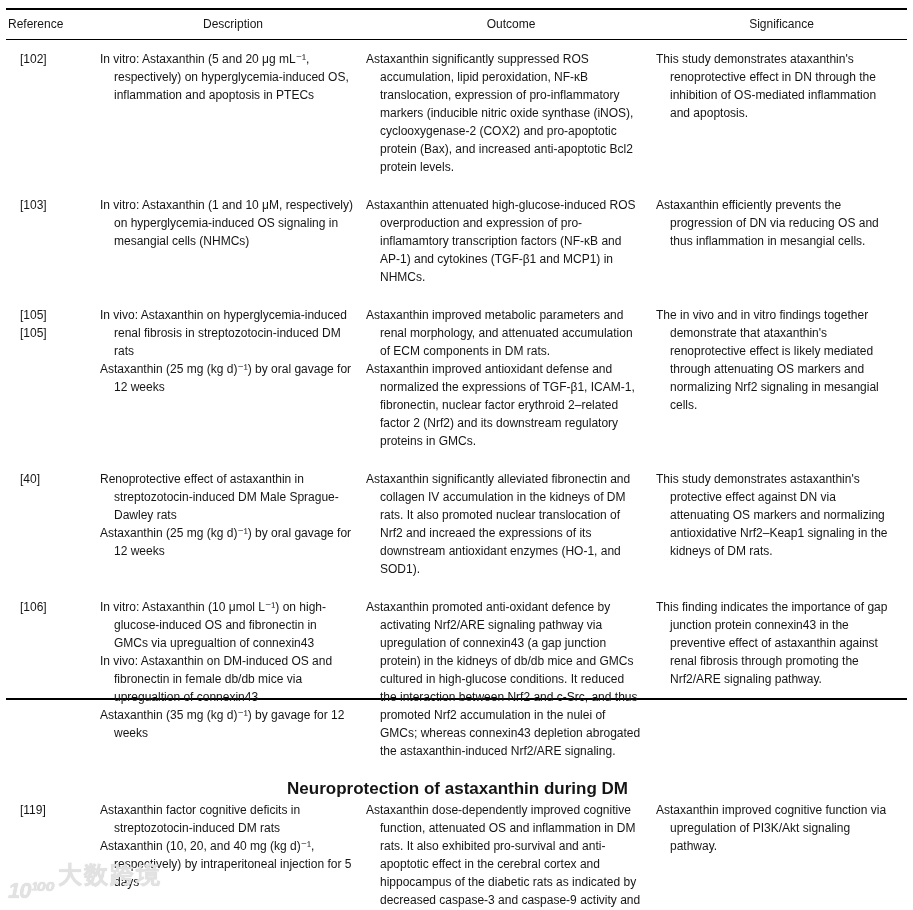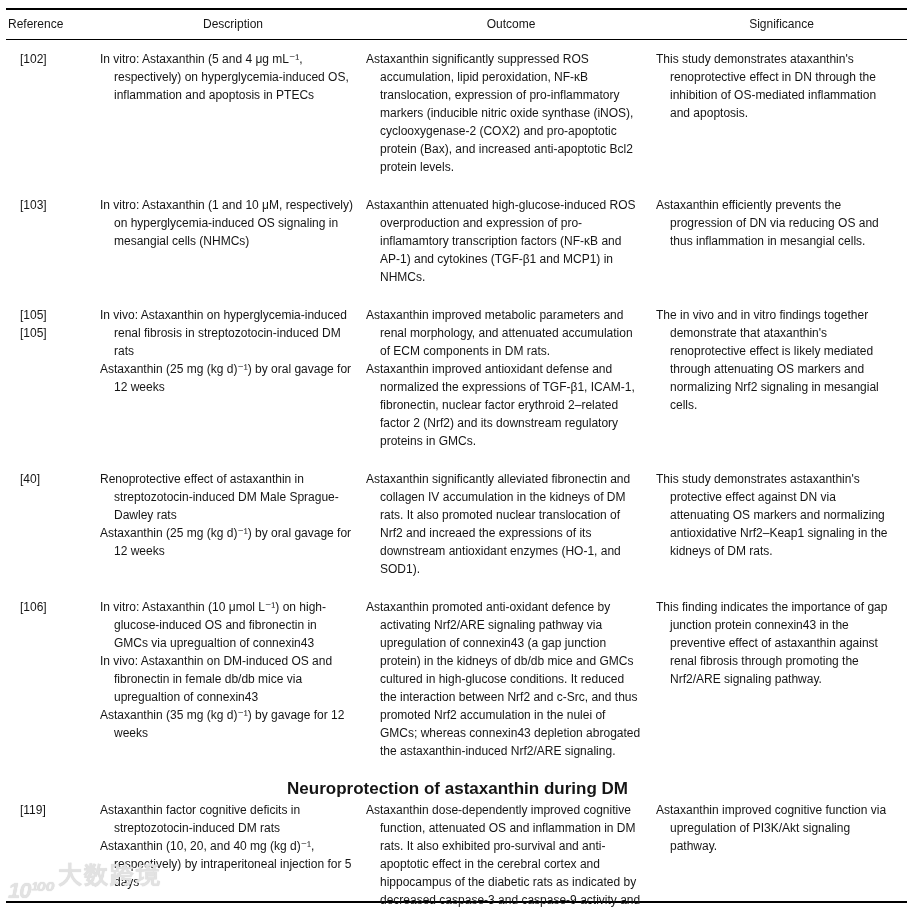--- a/index.html
+++ b/index.html
@@ -7,21 +7,21 @@
     width:913px; height:910px;
     background:#ffffff;
     color:#151515;
     font-family:"Liberation Sans","DejaVu Sans",sans-serif;
     position:relative;
     overflow:hidden;
   }
   .table-wrap {
     position:absolute;
     left:6px; top:8px;
-    width:901px; height:895px;
+    width:901px; height:692px;
     box-sizing:border-box;
     border-top:2.5px solid #000;
     border-bottom:2.5px solid #000;
   }
   .thead {
     display:grid;
     grid-template-columns:92px 266px 290px 1fr;
     padding:7px 0 8px 2px;
     border-bottom:1.5px solid #000;
     font-size:12px;
@@ -85,21 +85,21 @@
     <div class="h">Significance</div>
   </div>
 
   <div class="tbody">
 
     <div class="trow">
       <div class="cell ref">
         <p>[102]</p>
       </div>
       <div class="cell">
-        <p>In vitro: Astaxanthin (5 and 4 μg mL⁻¹, respectively) on hyperglycemia-induced OS, inflammation and apoptosis in PTECs</p>
+        <p>In vitro: Astaxanthin (5 and 20 μg mL⁻¹, respectively) on hyperglycemia-induced OS, inflammation and apoptosis in PTECs</p>
       </div>
       <div class="cell">
         <p>Astaxanthin significantly suppressed ROS accumulation, lipid peroxidation, NF-κB translocation, expression of pro-inflammatory markers (inducible nitric oxide synthase (iNOS), cyclooxygenase-2 (COX2) and pro-apoptotic protein (Bax), and increased anti-apoptotic Bcl2 protein levels.</p>
       </div>
       <div class="cell">
         <p>This study demonstrates ataxanthin's renoprotective effect in DN through the inhibition of OS-mediated inflammation and apoptosis.</p>
       </div>
     </div>
 
     <div class="trow">

